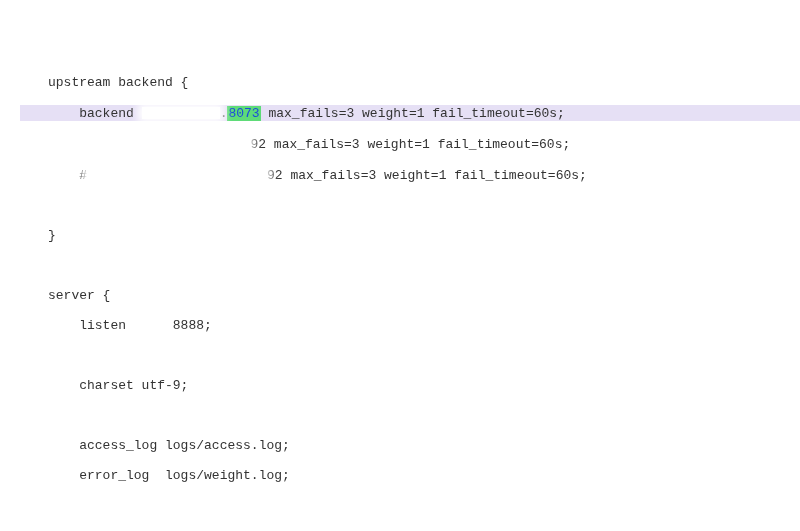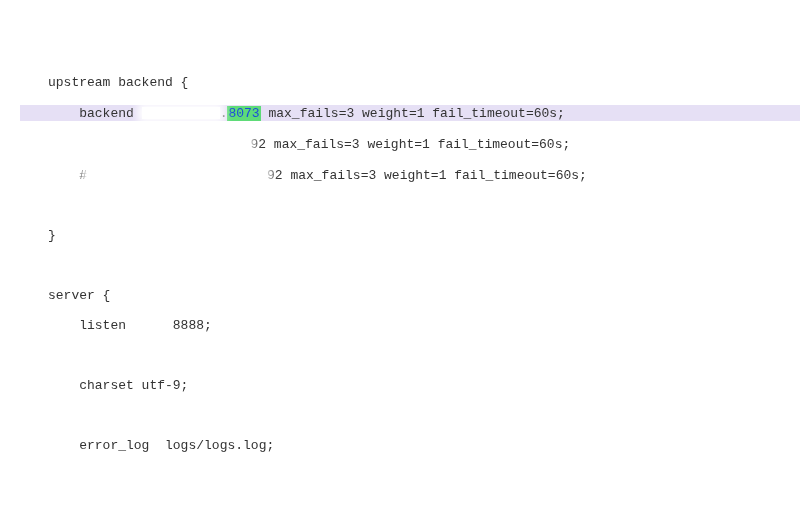--- a/index.html
+++ b/index.html
@@ -48,21 +48,22 @@
 <div class="line">        <span class="redact-box" style="width:140px;height:12px;"></span><span>92 max_fails=3 weight=1 fail_timeout=60s;</span></div>
 <div class="line"><span>    #</span><span class="redact-box" style="width:180px;height:12px;"></span><span>92 max_fails=3 weight=1 fail_timeout=60s;</span></div>
 <div class="line"><span></span></div>
 <div class="line"><span>}</span></div>
 <div class="line"><span></span></div>
 <div class="line"><span>server {</span></div>
 <div class="line"><span>    listen      8888;</span></div>
 <div class="line"><span></span></div>
 <div class="line"><span>    charset utf-9;</span></div>
 <div class="line"><span></span></div>
-<div class="line"><span>    error_log  logs/logs.log;</span></div>
+<div class="line"><span>    access_log logs/access.log;</span></div>
+<div class="line"><span>    error_log  logs/weight.log;</span></div>
 <div class="line"><span></span></div>
 
 
 
 
 
 
 
 
 

